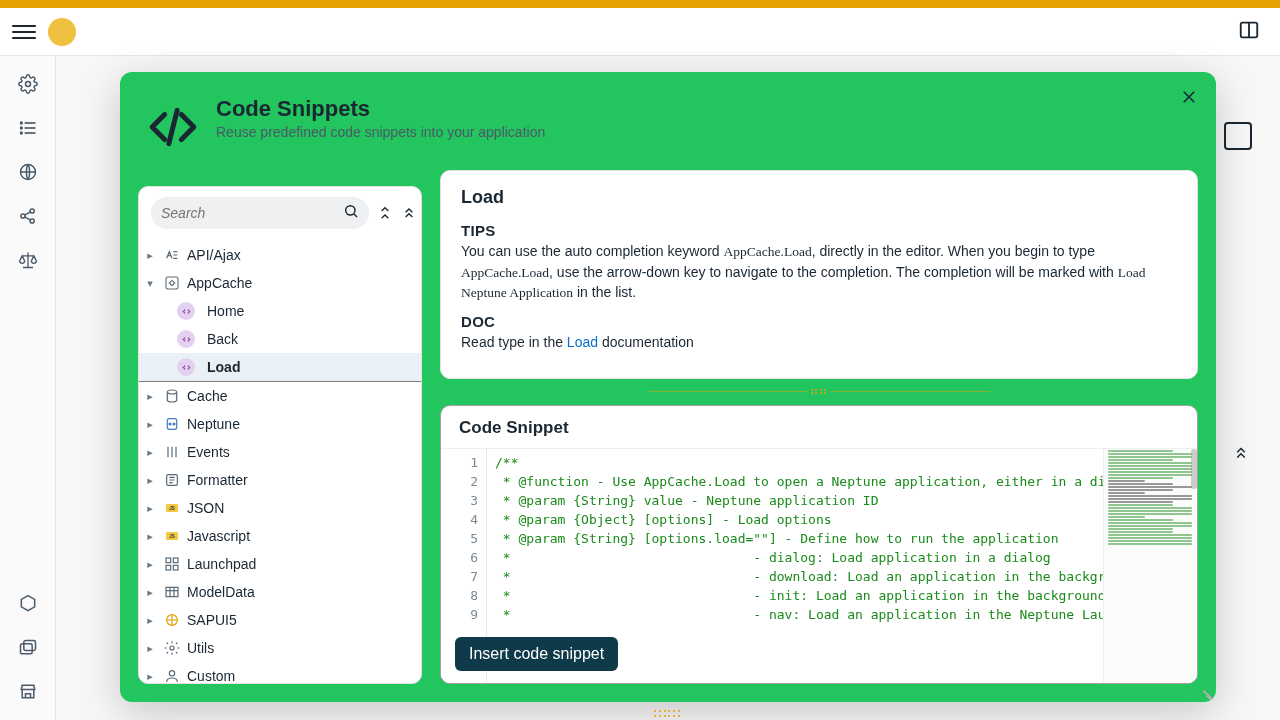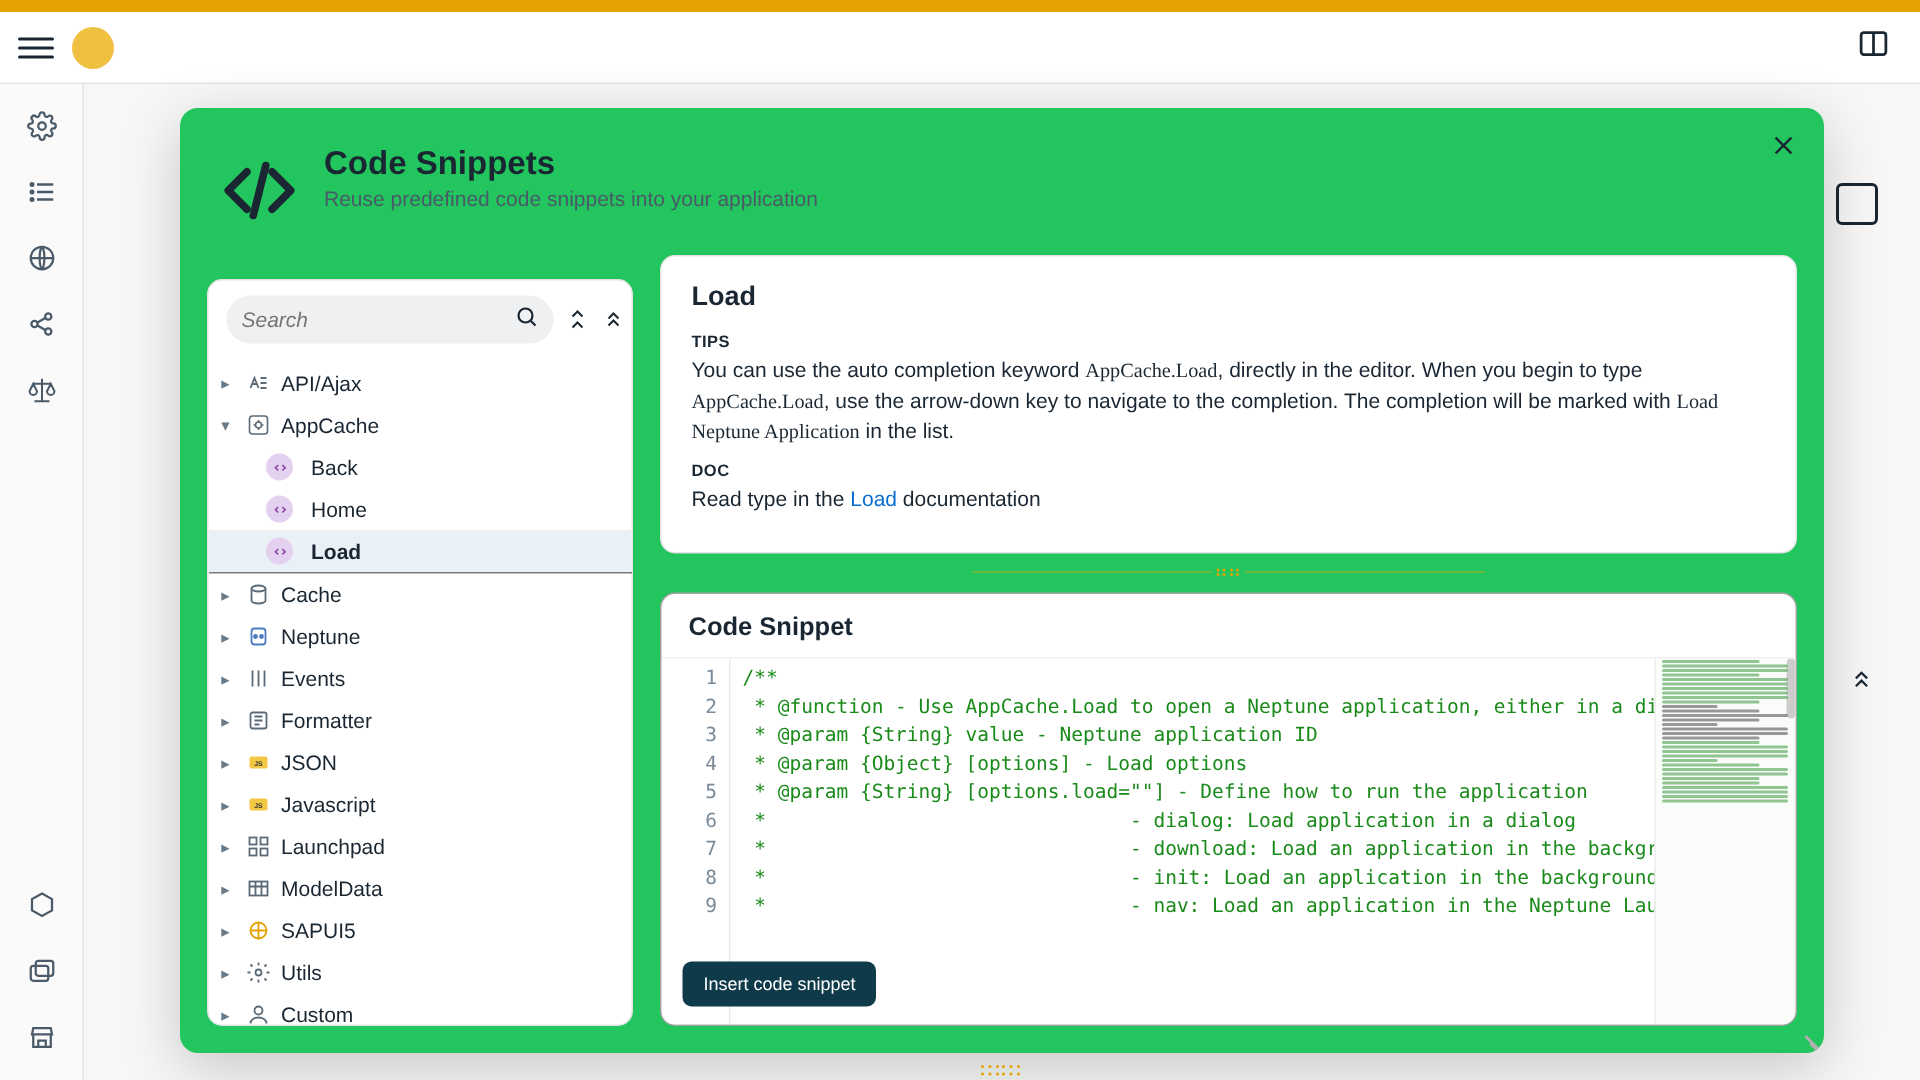--- a/index.html
+++ b/index.html
@@ -46,21 +46,21 @@
   .child-row .child-icon { width: 18px; height: 18px; border-radius: 50%; background: #e4d1f0; display: flex; align-items: center; justify-content: center; margin-right: 6px; }
   .child-row .child-icon svg { width: 11px; height: 11px; }
   .tree-row.selected { background: #eaf1f6; font-weight: 600; }
   .tree-sep { height: 1px; background: #1a2733; opacity: 0.6; margin: 0; }
 
   
   .content-col { flex: 1; display: flex; flex-direction: column; gap: 8px; position: relative; overflow: hidden; }
   .doc-card { border: 1px solid #e3e3e3; border-radius: 10px; padding: 16px 20px 16px 20px; background: #fff; }
   .doc-title { font-size: 18px; font-weight: 700; margin-bottom: 14px; color: #1a2733; }
   .doc-text { font-size: 14px; color: #1a2733; line-height: 1.45; margin-bottom: 10px; }
-  .doc-sub { font-size: 11px; font-weight: 800; letter-spacing: 0.3px; color: #1a2733; margin-top: 6px; margin-bottom: 2px; }
+  .doc-sub { font-size: 15px; font-weight: 800; letter-spacing: 0.3px; color: #1a2733; margin-top: 6px; margin-bottom: 2px; }
   .mono { font-family: Liberation Serif, serif; font-size: 13.5px; }
   .link { color: #0a6ed1; cursor: pointer; }
 
   .splitter-h { height: 10px; display: flex; align-items: center; justify-content: center; gap: 3px; cursor: row-resize; }
   .splitter-h .dot-row { width: 16px; height: 6px; display: grid; grid-template-columns: repeat(4,1fr); grid-template-rows: repeat(2,1fr); gap: 1px; }
   .splitter-h .dot-row span { width: 2px; height: 2px; background: #e5a100; border-radius: 50%; }
   .splitter-h .bar { height: 1px; width: 160px; background: #e5a100; opacity: 0.5; }
 
   .snippet-card { border: 1px solid #a3a3a3; border-radius: 10px; background: #fff; flex: 1; display: flex; flex-direction: column; overflow: hidden; position: relative; }
   .snippet-header { font-size: 17px; font-weight: 700; padding: 12px 18px 10px 18px; color: #1a2733; }
@@ -68,21 +68,21 @@
   .gutter { width: 46px; background: #fff; border-right: 1px solid #e8e8e8; padding: 4px 8px 4px 0; text-align: right; font-family: monospace; font-size: 13px; color: #7a8a98; line-height: 19px; }
   .code-area { flex: 1; padding: 4px 8px; font-family: "SFMono-Regular", Consolas, monospace; font-size: 13px; line-height: 19px; white-space: pre; overflow: hidden; color: #1a8a1a; position: relative; }
   .minimap { position: absolute; top: 0; right: 0; width: 94px; bottom: 0; background: #fafcfa; border-left: 1px solid #eee; overflow: hidden; }
   .minimap .mm-line { height: 2px; margin: 1px 4px; background: #4aa04a; opacity: 0.6; border-radius: 1px; }
   .minimap .mm-line.s { width: 40%; }
   .minimap .mm-line.m { width: 70%; }
   .minimap .mm-line.l { width: 90%; }
   .minimap .mm-line.dark { background: #333; opacity: 0.5; }
   .minimap-scroll { position: absolute; top: 0; right: 0; width: 6px; height: 40px; background: #ccc; border-radius: 3px; }
 
-  .insert-btn { position: absolute; left: 14px; bottom: 12px; background: #0f3a4a; color: #fff; border: none; border-radius: 6px; padding: 8px 14px; font-size: 12px; font-weight: 500; cursor: pointer; }
+  .insert-btn { position: absolute; left: 14px; bottom: 12px; background: #0f3a4a; color: #fff; border: none; border-radius: 6px; padding: 8px 14px; font-size: 16px; font-weight: 500; cursor: pointer; }
 
   .bottom-splitter { position: absolute; left: 50%; bottom: 2px; transform: translateX(-50%); width: 28px; height: 8px; display: grid; grid-template-columns: repeat(6,1fr); grid-template-rows: repeat(2,1fr); gap: 1px; }
   .bottom-splitter span { width: 2px; height: 2px; background: #e5a100; border-radius: 50%; }
 
   
   .resize-grip { position: absolute; right: 4px; bottom: 4px; width: 14px; height: 14px; cursor: nwse-resize; }
   .resize-grip::before, .resize-grip::after { content: ""; position: absolute; background: #b0b0b0; transform: rotate(45deg); }
   .resize-grip::before { width: 12px; height: 1.5px; bottom: 3px; right: -2px; }
   .resize-grip::after { width: 7px; height: 1.5px; bottom: 0px; right: -1px; }
 </style>
@@ -245,30 +245,30 @@
                 </span>
                 <span>AppCache</span>
               </div>
               <div class="tree-row child-row">
                 <span class="child-icon">
                   <svg viewBox="0 0 24 24" fill="none" stroke="#8a4aa8" stroke-width="2.5">
                     <polyline points="9 8 5 12 9 16"></polyline>
                     <polyline points="15 8 19 12 15 16"></polyline>
                   </svg>
                 </span>
-                <span>Back</span>
+                <span>Home</span>
               </div>
               <div class="tree-row child-row">
                 <span class="child-icon">
                   <svg viewBox="0 0 24 24" fill="none" stroke="#8a4aa8" stroke-width="2.5">
                     <polyline points="9 8 5 12 9 16"></polyline>
                     <polyline points="15 8 19 12 15 16"></polyline>
                   </svg>
                 </span>
-                <span>Home</span>
+                <span>Back</span>
               </div>
               <div class="tree-row child-row selected">
                 <span class="child-icon">
                   <svg viewBox="0 0 24 24" fill="none" stroke="#8a4aa8" stroke-width="2.5">
                     <polyline points="9 8 5 12 9 16"></polyline>
                     <polyline points="15 8 19 12 15 16"></polyline>
                   </svg>
                 </span>
                 <span>Load</span>
               </div>

